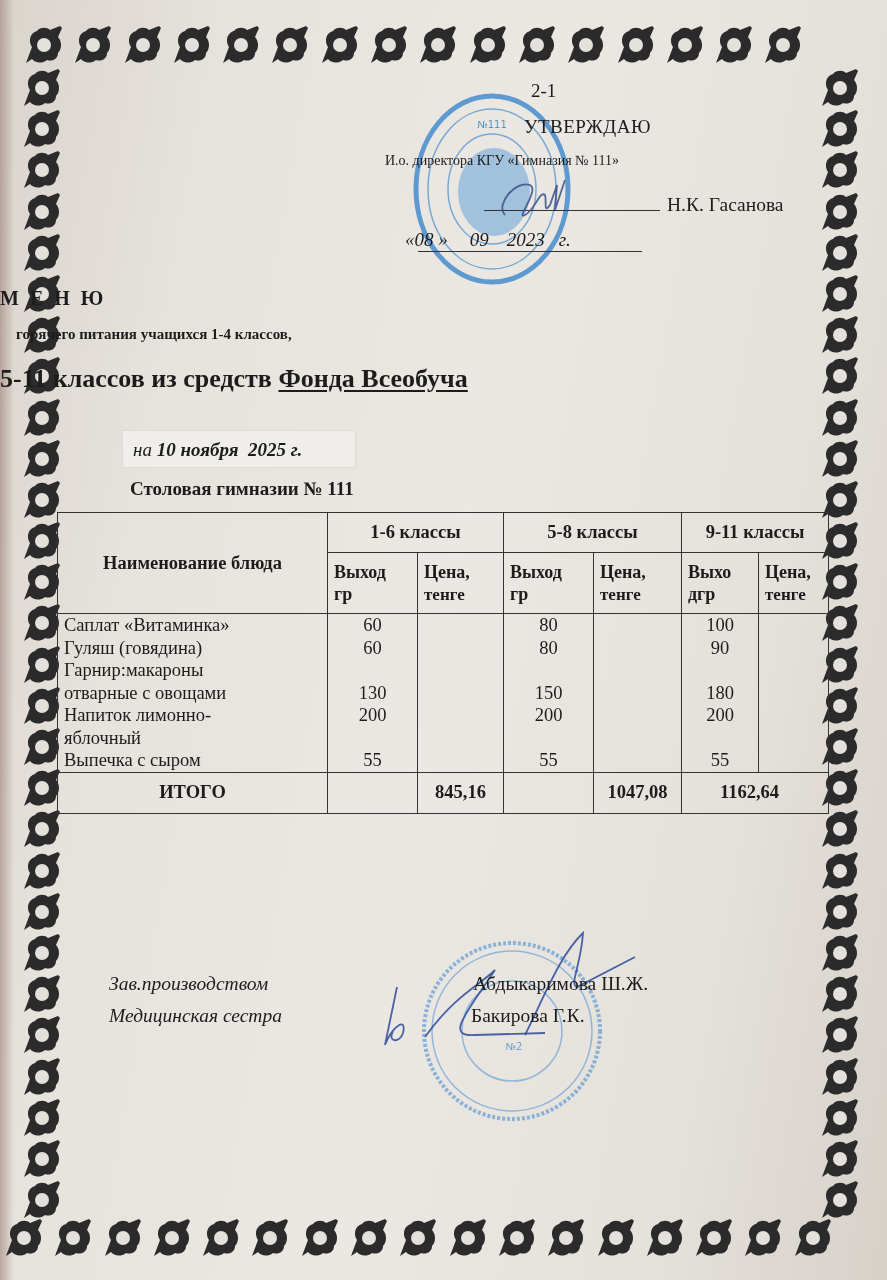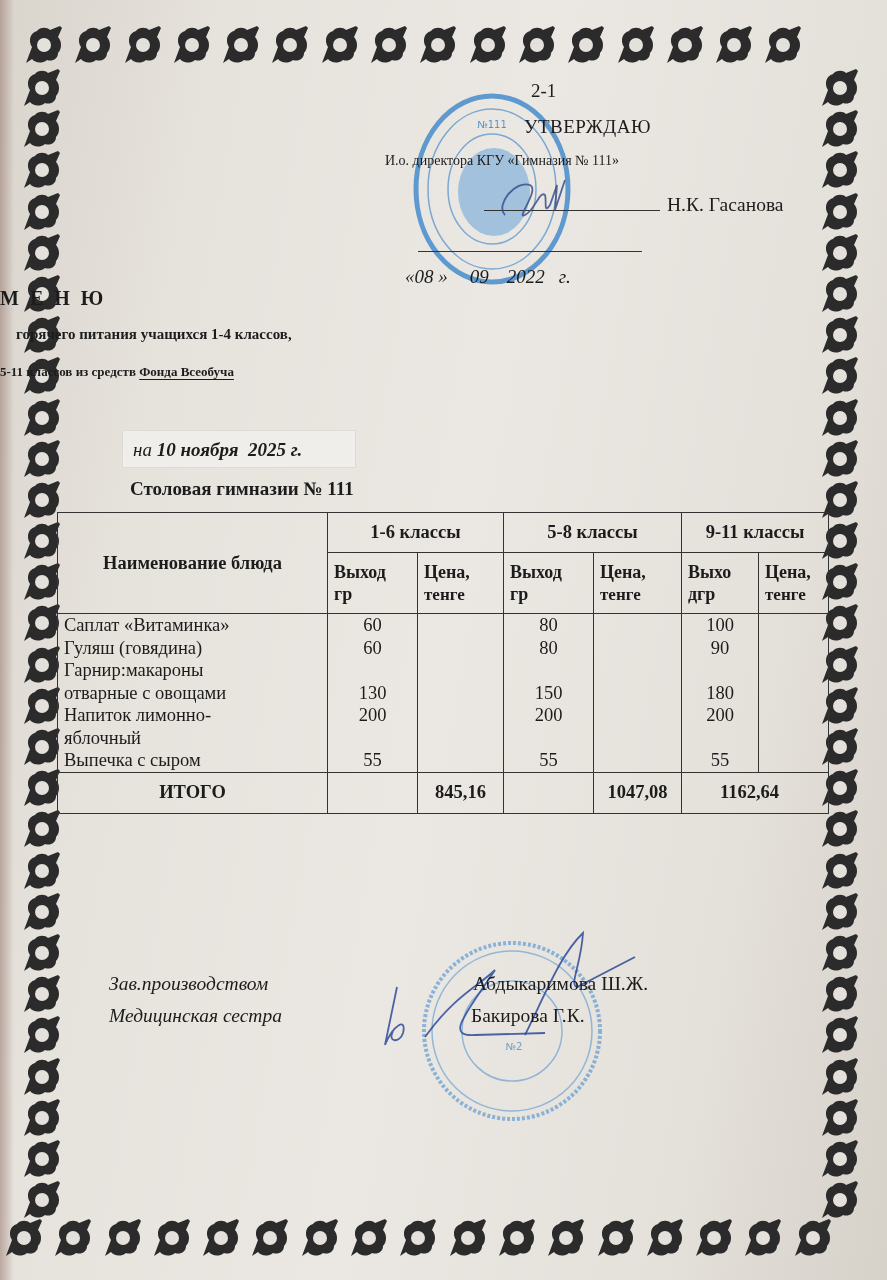--- a/index.html
+++ b/index.html
@@ -20,27 +20,27 @@
   .border-col .orn { margin-bottom:1.2px; }
 
   .abs { position:absolute; }
 
   .page-num { left:531px; top:80px; font-size:19px; }
   .approve { left:524px; top:116px; font-size:19px; letter-spacing:0.5px; }
   .director { left:385px; top:153px; font-size:14px; }
   .sign-line { left:484px; top:210px; width:176px; border-bottom:1.5px solid #333; height:0; }
   .director-name { left:667px; top:194px; font-size:19.5px; }
   .date-line { left:405px; top:229px; font-size:19px; font-style:italic; }
-  .date-line span { display:inline-block;margin-top:37px; }
+  .date-line span { display:inline-block; }
   .date-underline { left:418px; top:251px; width:224px; border-bottom:1.2px solid #333; }
 
   .title { left:0; width:887px; text-align:left; font-weight:bold; }
   .t-menu { top:287px; font-size:20px; letter-spacing:3px; }
   .t-sub1 { top:326px; font-size:15px;margin-left:16px; }
-  .t-sub2 { top:364px; font-size:13px; }
+  .t-sub2 { top:364px; font-size:26px; }
   .t-sub2 u { text-decoration: underline; text-underline-offset:3px; }
 
   .date-box {
     left:122px; top:430px; width:234px; height:38px;
     background:#f0eeea; border:1px solid #dedbd5;
     font-size:19px; font-style:italic; font-weight:bold;
     line-height:38px; padding-left:10px; box-sizing:border-box;
   }
   .date-box .na { font-weight:normal; }
   .canteen { left:130px; top:478px; font-size:19px; font-weight:bold; }
@@ -371,21 +371,21 @@
   <ellipse cx="82" cy="100" rx="36" ry="44" fill="#4a93d4" opacity="0.45"></ellipse>
   <text x="80" y="36" font-size="10" fill="#2f7fc8" text-anchor="middle" font-family="DejaVu Sans, sans-serif" opacity="0.8">№111</text>
 </svg>
 
 <div class="abs page-num">2-1</div>
 <div class="abs approve">УТВЕРЖДАЮ</div>
 <div class="abs director">И.о. директора КГУ «Гимназия № 111»</div>
 <div class="abs sign-line"></div>
 <div class="abs director-name">Н.К. Гасанова</div>
 <div class="abs date-line">
-  <span style="margin-right:22px">«08 »</span><span style="margin-right:18px">09</span><span style="margin-right:14px">2022</span><span>г.</span>
+  <span style="margin-right:22px">«08 »</span><span style="margin-right:18px">09</span><span style="margin-right:14px">2023</span><span>г.</span>
 </div>
 <div class="abs date-underline"></div>
 
 <svg class="abs" style="left:495px; top:170px;" width="80" height="60" viewBox="0 0 80 60">
   <path d="M10 45 C0 35 20 10 35 15 C45 20 20 50 30 45 C40 40 45 20 50 25 C52 30 48 45 55 35 L62 15 L60 40 L70 10" fill="none" stroke="#3a4f8a" stroke-width="1.8" opacity="0.85"></path>
 </svg>
 
 <div class="abs title t-menu">М Е Н Ю</div>
 <div class="abs title t-sub1">горячего питания учащихся 1-4 классов,</div>
 <div class="abs title t-sub2">

